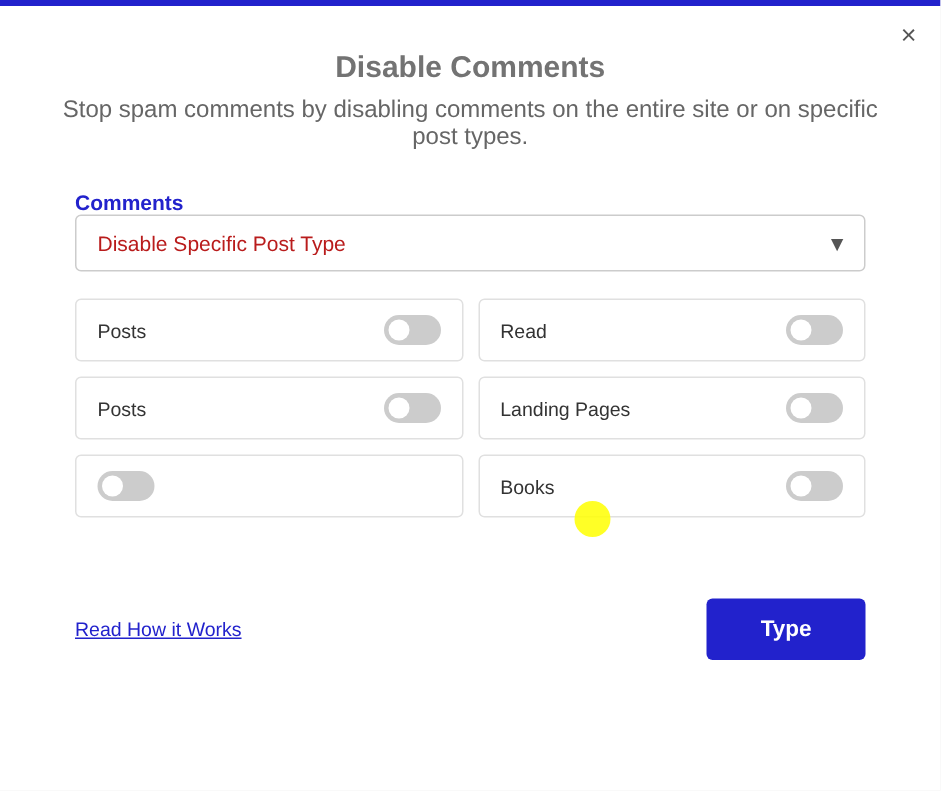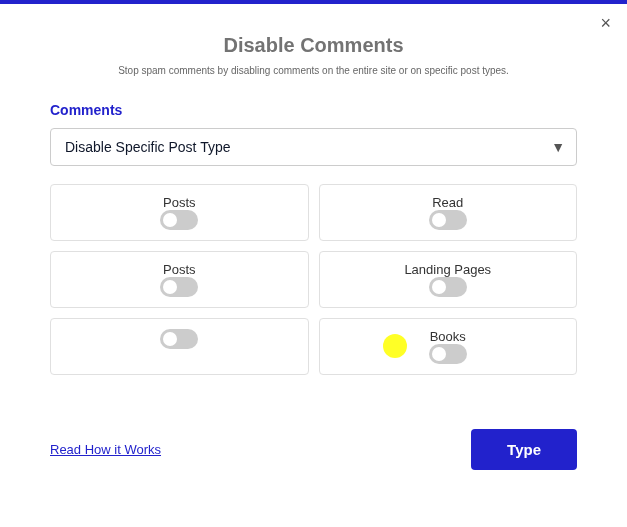--- a/index.html
+++ b/index.html
@@ -34,43 +34,43 @@
       text-align: center;
       padding: 30px 40px 10px;
     }
     .modal-title {
       font-size: 20px;
       font-weight: bold;
       color: #737373;
       margin-bottom: 8px;
     }
     .modal-subtitle {
-      font-size: 10px;
+      font-size: 16px;
       color: #666;
     }
     .modal-body {
       padding: 16px 50px;
     }
     .section-label {
       font-size: 14px;
       font-weight: bold;
       color: #2222cc;
-      margin-bottom: 10px;
+      margin-bottom: 0;
     }
     .dropdown-wrapper {
       position: relative;
       margin-bottom: 18px;
     }
     .dropdown {
       width: 100%;
       padding: 10px 14px;
       border: 1px solid #ccc;
       border-radius: 4px;
       font-size: 14px;
-      color: #0f172a;
+      color: #b91c1c;
       appearance: none;
       background: #fff;
       cursor: pointer;
     }
     .dropdown-arrow {
       position: absolute;
       right: 12px;
       top: 50%;
       transform: translateY(-50%);
       pointer-events: none;
@@ -84,21 +84,20 @@
       margin-bottom: 10px;
     }
     .toggle-item {
       display: flex;
       align-items: center;
       justify-content: space-between;
       border: 1px solid #e0e0e0;
       border-radius: 4px;
       padding: 10px 14px;
       background: #fff;
-      flex-direction: column;
     }
     .toggle-label {
       font-size: 13px;
       color: #333;
     }
     
     .toggle-switch {
       position: relative;
       display: inline-block;
       width: 38px;

